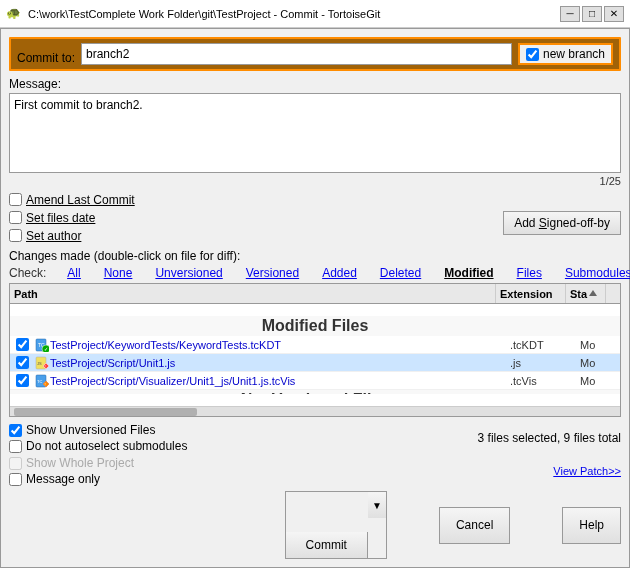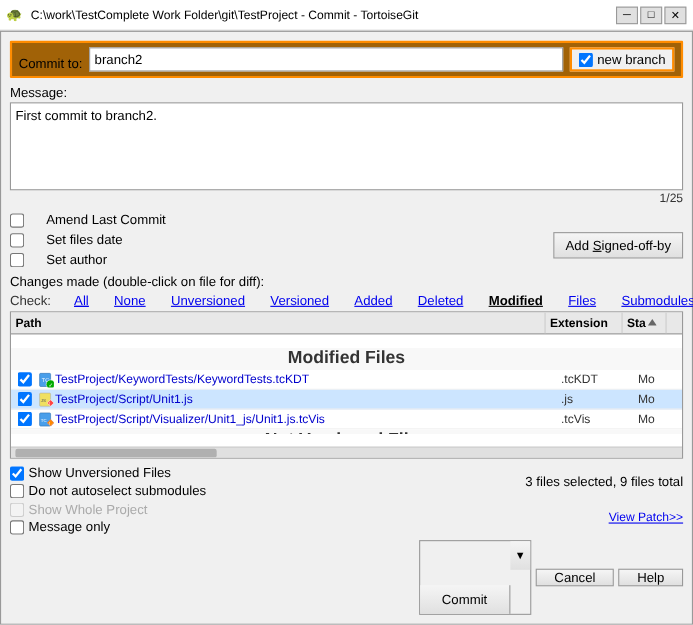--- a/index.html
+++ b/index.html
@@ -127,22 +127,23 @@
     }
     .option-row {
       display: flex;
       align-items: center;
       gap: 6px;
     }
     .option-row label {
       font-size: 12px;
       cursor: pointer;
       display: flex;
-      align-items: flex-end;
-      gap: 20px;
+      align-items: flex-start;
+      gap: 4px;
+      text-decoration: underline;
     }
 
     
     .signed-off-row {
       display: flex;
       justify-content: flex-end;
     }
     .signed-off-btn {
       height: 24px;
       padding: 0 10px;
@@ -336,26 +337,27 @@
       width: 18px;
       border: none;
       background: linear-gradient(to bottom, #f5f5f5, #e0e0e0);
       font-size: 10px;
       cursor: pointer;
       display: flex;
       align-items: center;
       justify-content: center;
     }
     .action-btn {
-      height: 16px;
+      height: 37px;
       padding: 0 16px;
       border: 1px solid #999;
       background: linear-gradient(to bottom, #f5f5f5, #e0e0e0);
       font-size: 12px;
       cursor: pointer;
+      margin-left: 48px;
     }
 
     
     .hscroll-bar {
       height: 10px;
       background: #e0e0e0;
       border-top: 1px solid #ccc;
       display: flex;
       align-items: center;
     }

